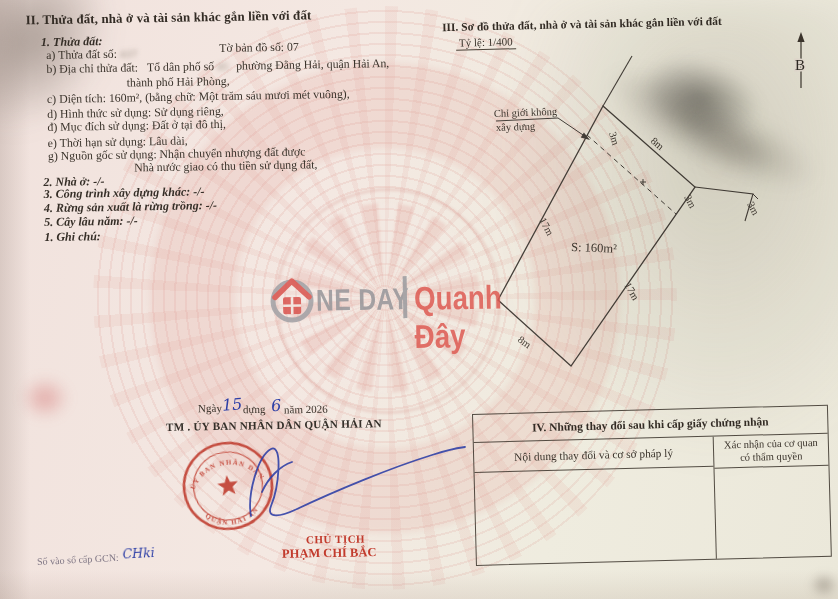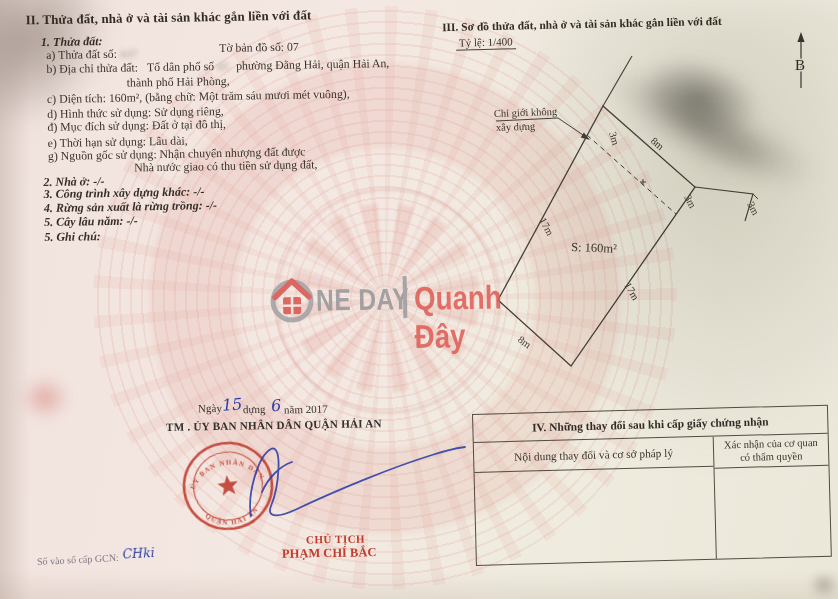--- a/index.html
+++ b/index.html
@@ -93,21 +93,21 @@
   <div class="ln" style="left:47px;top:92px">c) Diện tích: 160m², (bằng chữ: Một trăm sáu mươi mét vuông),</div>
   <div class="ln" style="left:47px;top:107px">d) Hình thức sử dụng: Sử dụng riêng,</div>
   <div class="ln" style="left:47px;top:120px">đ) Mục đích sử dụng: Đất ở tại đô thị,</div>
   <div class="ln" style="left:47px;top:136px">e) Thời hạn sử dụng: Lâu dài,</div>
   <div class="ln" style="left:47px;top:149px">g) Nguồn gốc sử dụng: Nhận chuyển nhượng đất được</div>
   <div class="ln" style="left:133px;top:162px">Nhà nước giao có thu tiền sử dụng đất,</div>
   <div class="ln bi" style="left:42px;top:175px">2. Nhà ở: -/-</div>
   <div class="ln bi" style="left:42px;top:187px">3. Công trình xây dựng khác: -/-</div>
   <div class="ln bi" style="left:42px;top:201px">4. Rừng sản xuất là rừng trồng: -/-</div>
   <div class="ln bi" style="left:42px;top:215px">5. Cây lâu năm: -/-</div>
-  <div class="ln bi" style="left:42px;top:230px">5. Ghi chú:</div>
+  <div class="ln bi" style="left:42px;top:230px">1. Ghi chú:</div>
 </div>
 
 <div class="abs sec3h">III. Sơ đồ thửa đất, nhà ở và tài sản khác gắn liền với đất</div>
 <div class="abs scale">Tỷ lệ: 1/400</div>
 
 <svg class="abs overlay" width="838" height="599" viewBox="0 0 838 599">
 
   <g>
     <line x1="801" y1="88" x2="801" y2="40" stroke="#3d362e" stroke-width="1.2"></line>
     <polygon points="801,32 797.4,42 804.6,42" fill="#3d362e"></polygon>
@@ -160,21 +160,21 @@
 <div class="abs shadow-right"></div>
 <div class="abs smudge1"></div>
 <div class="abs smudge2"></div>
 <div class="abs smudge3"></div>
 <div class="abs spot-br"></div>
 
 <span class="abs datew" style="left:198px;top:402px">Ngày</span>
 <span class="abs hand" style="left:222px;top:395px">15</span>
 <span class="abs datew" style="left:243px;top:403px">dựng</span>
 <span class="abs hand" style="left:271px;top:396px">6</span>
-<span class="abs datew" style="left:284px;top:403px">năm 2017</span>
+<span class="abs datew" style="left:284px;top:403px">năm 2026</span>
 <div class="abs authority">TM . ỦY BAN NHÂN DÂN QUẬN HẢI AN</div>
 <div class="abs redttl" style="left:306px;top:533px;font-size:11px;letter-spacing:.5px">CHỦ TỊCH</div>
 <div class="abs redttl" style="left:282px;top:546px;font-size:12.5px">PHẠM CHÍ BẮC</div>
 
 <div class="abs tbl">
   <div class="tbl-title">IV. Những thay đổi sau khi cấp giấy chứng nhận</div>
   <div class="tbl-cols">
     <div class="tcol-l">
       <div class="thead-l">Nội dung thay đổi và cơ sở pháp lý</div>
       <div class="tbody-cell"></div>

